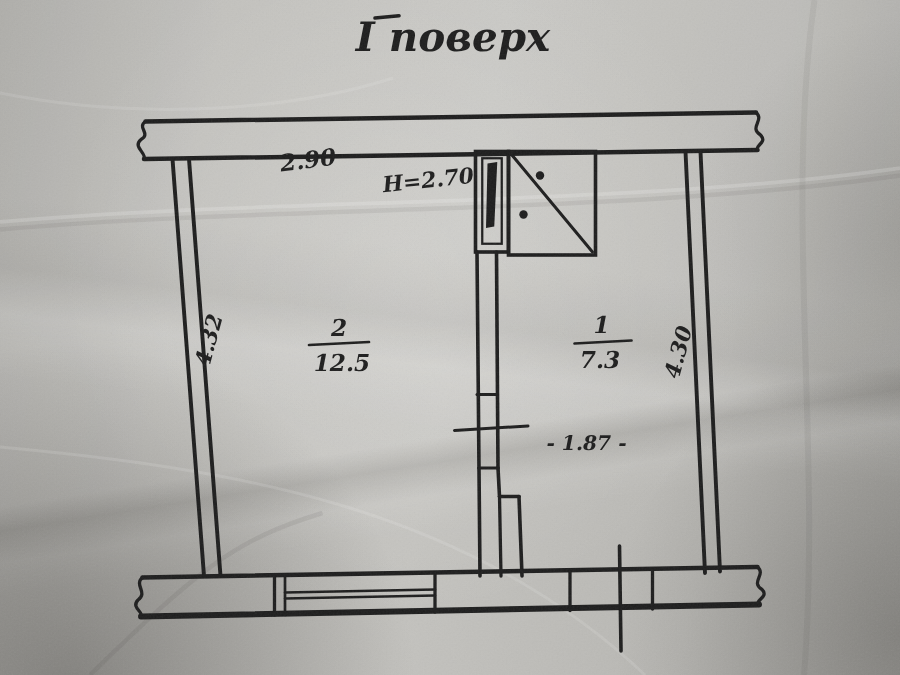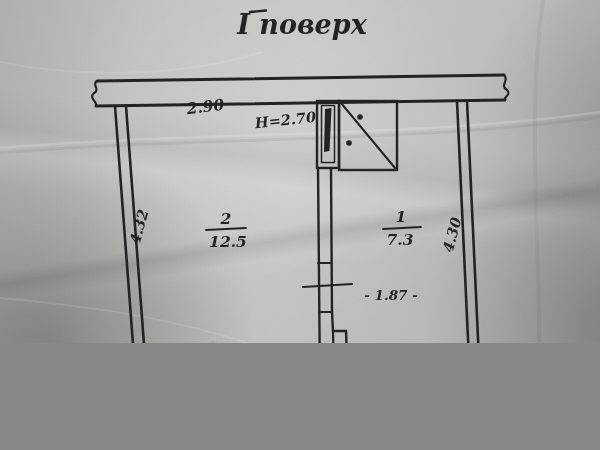--- a/index.html
+++ b/index.html
@@ -1,17 +1,17 @@
 <!DOCTYPE html>
 <html style="--ink: #1d1d1d; --paper: #b7b6b2;"><head>
 <meta charset="utf-8">
 <style>
   html,body{margin:0;padding:0;background:#888;}
   .stage{
-    position:relative;width:600px;height:343px;overflow:hidden;
+    position:relative;width:600px;height:450px;overflow:hidden;
     box-shadow:inset 0 0 70px rgba(45,43,40,.38);
   }
   .paper{
     position:absolute;inset:0;
     background:
       radial-gradient(circle at 8% 102%, rgba(55,53,50,.42), rgba(55,53,50,0) 32%),
       radial-gradient(circle at 100% 94%, rgba(60,58,55,.30), rgba(60,58,55,0) 26%),
       radial-gradient(circle at 102% 35%, rgba(70,68,64,.18), rgba(70,68,64,0) 22%),
       radial-gradient(circle at 45% 40%, rgba(255,255,252,.16), rgba(255,255,252,0) 55%),
       linear-gradient(171deg, rgba(255,255,255,.09) 62%, rgba(90,88,84,.16) 65%, rgba(255,255,255,.07) 69%, rgba(0,0,0,0) 73%),

